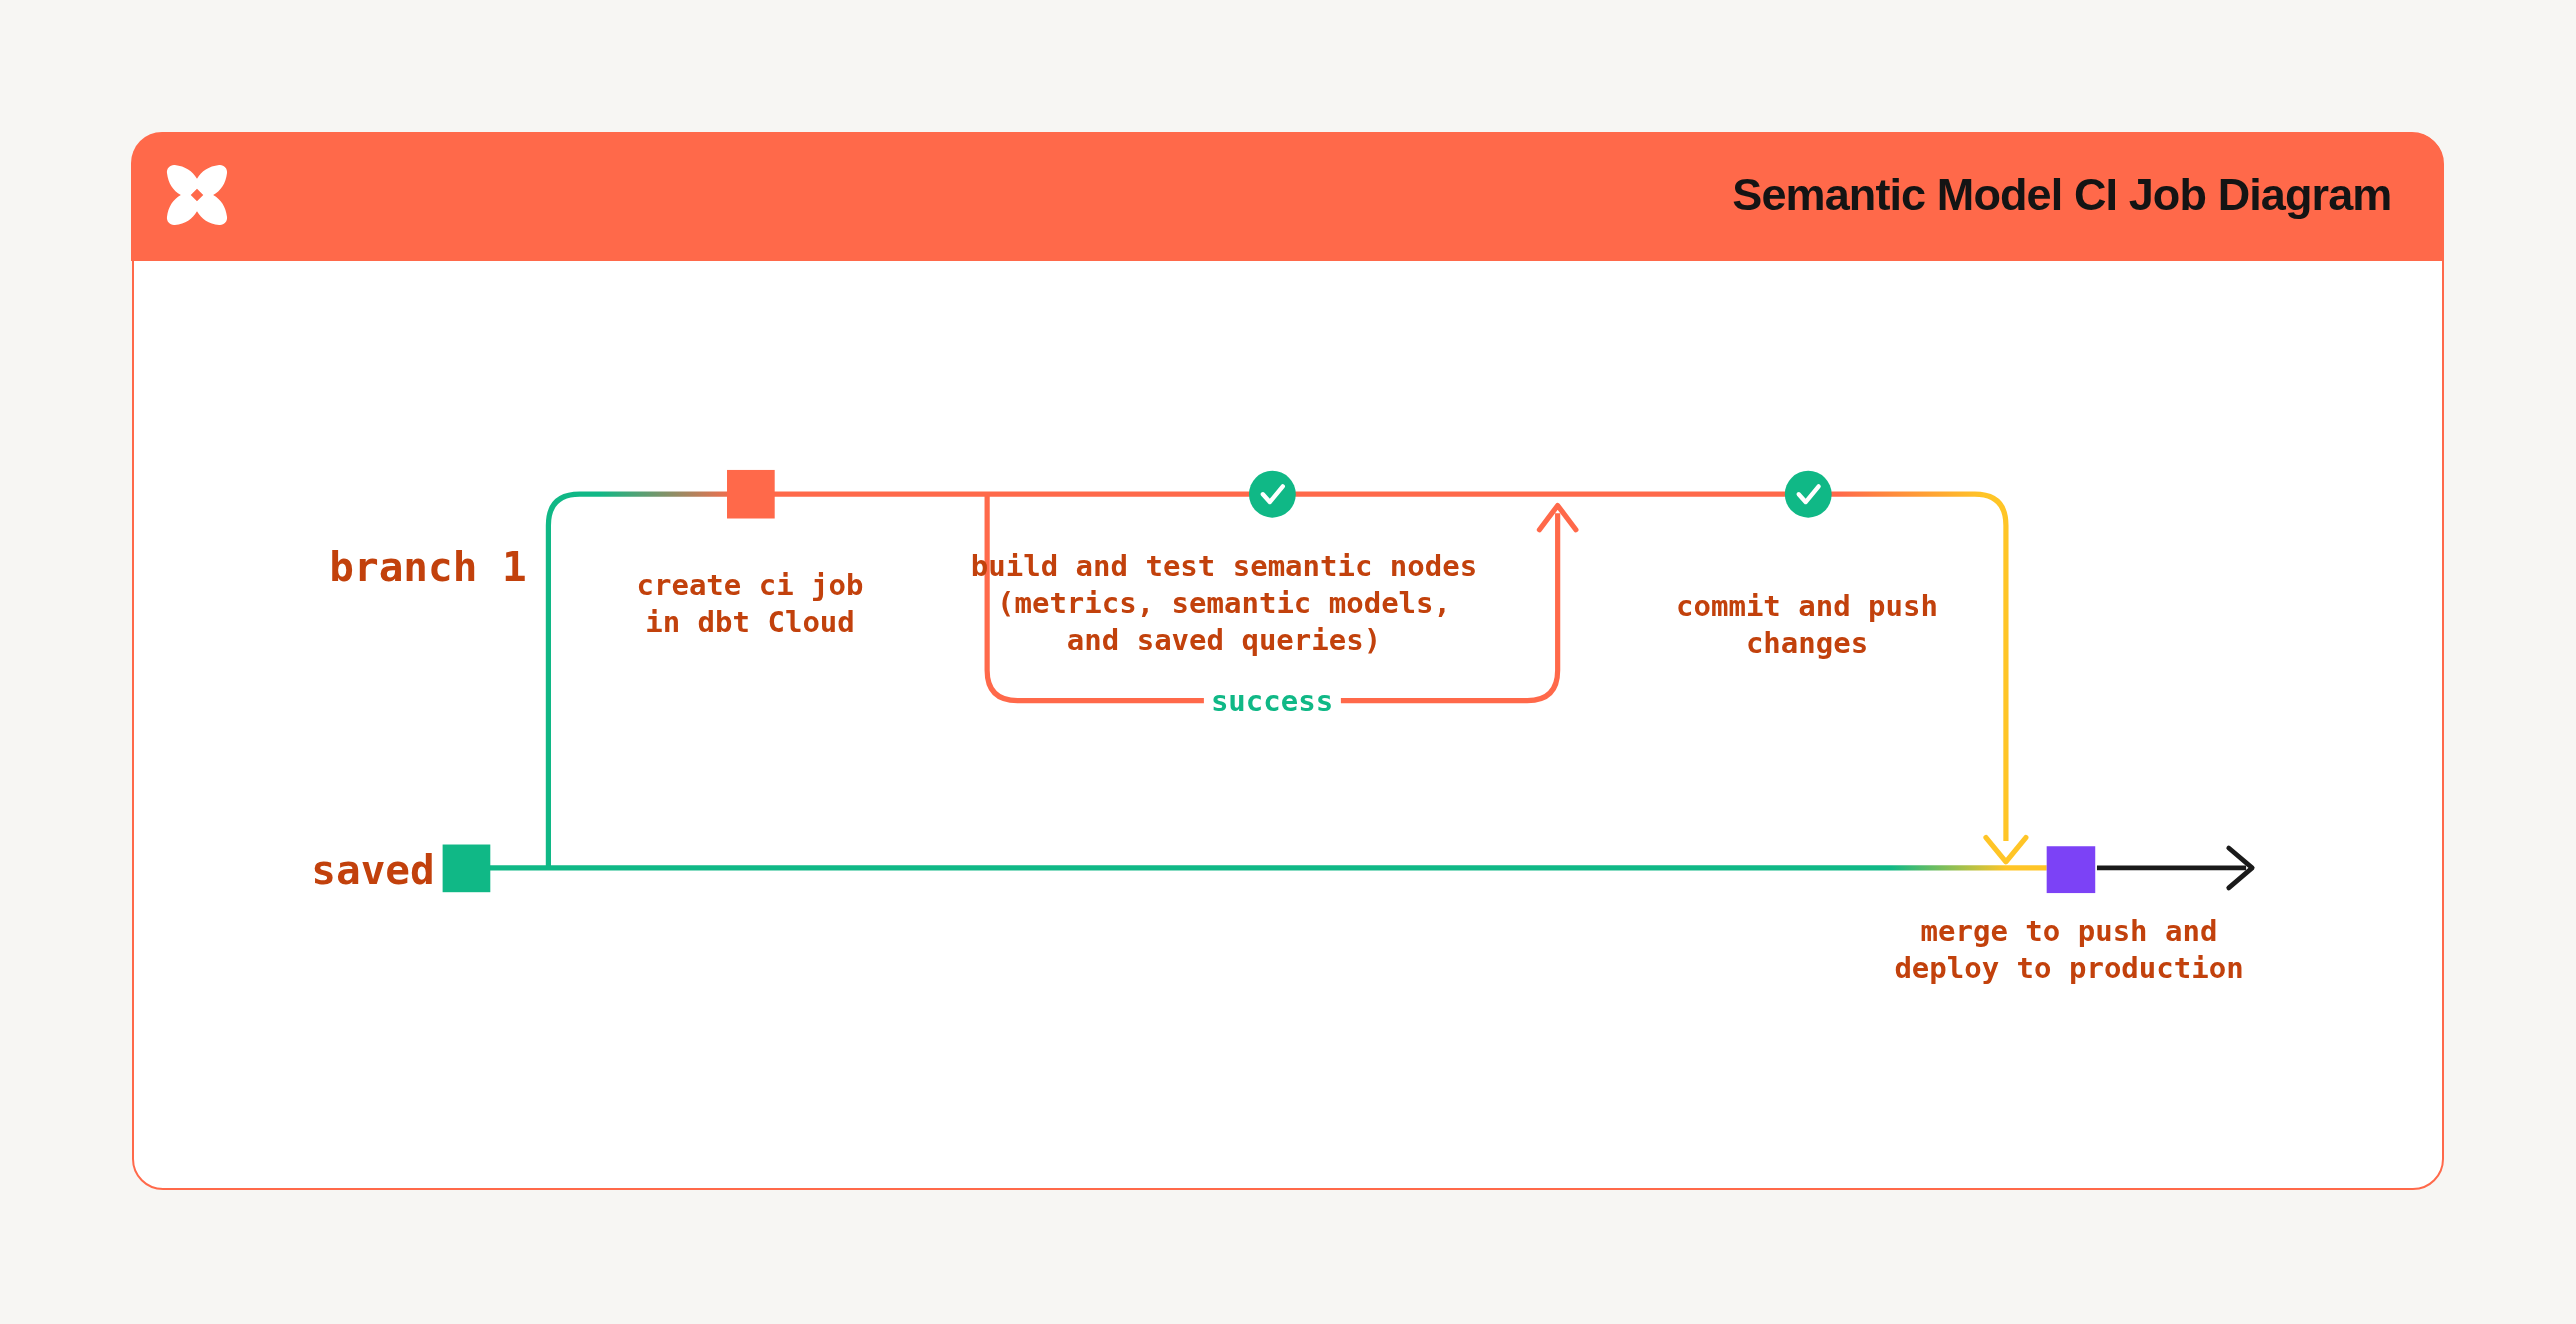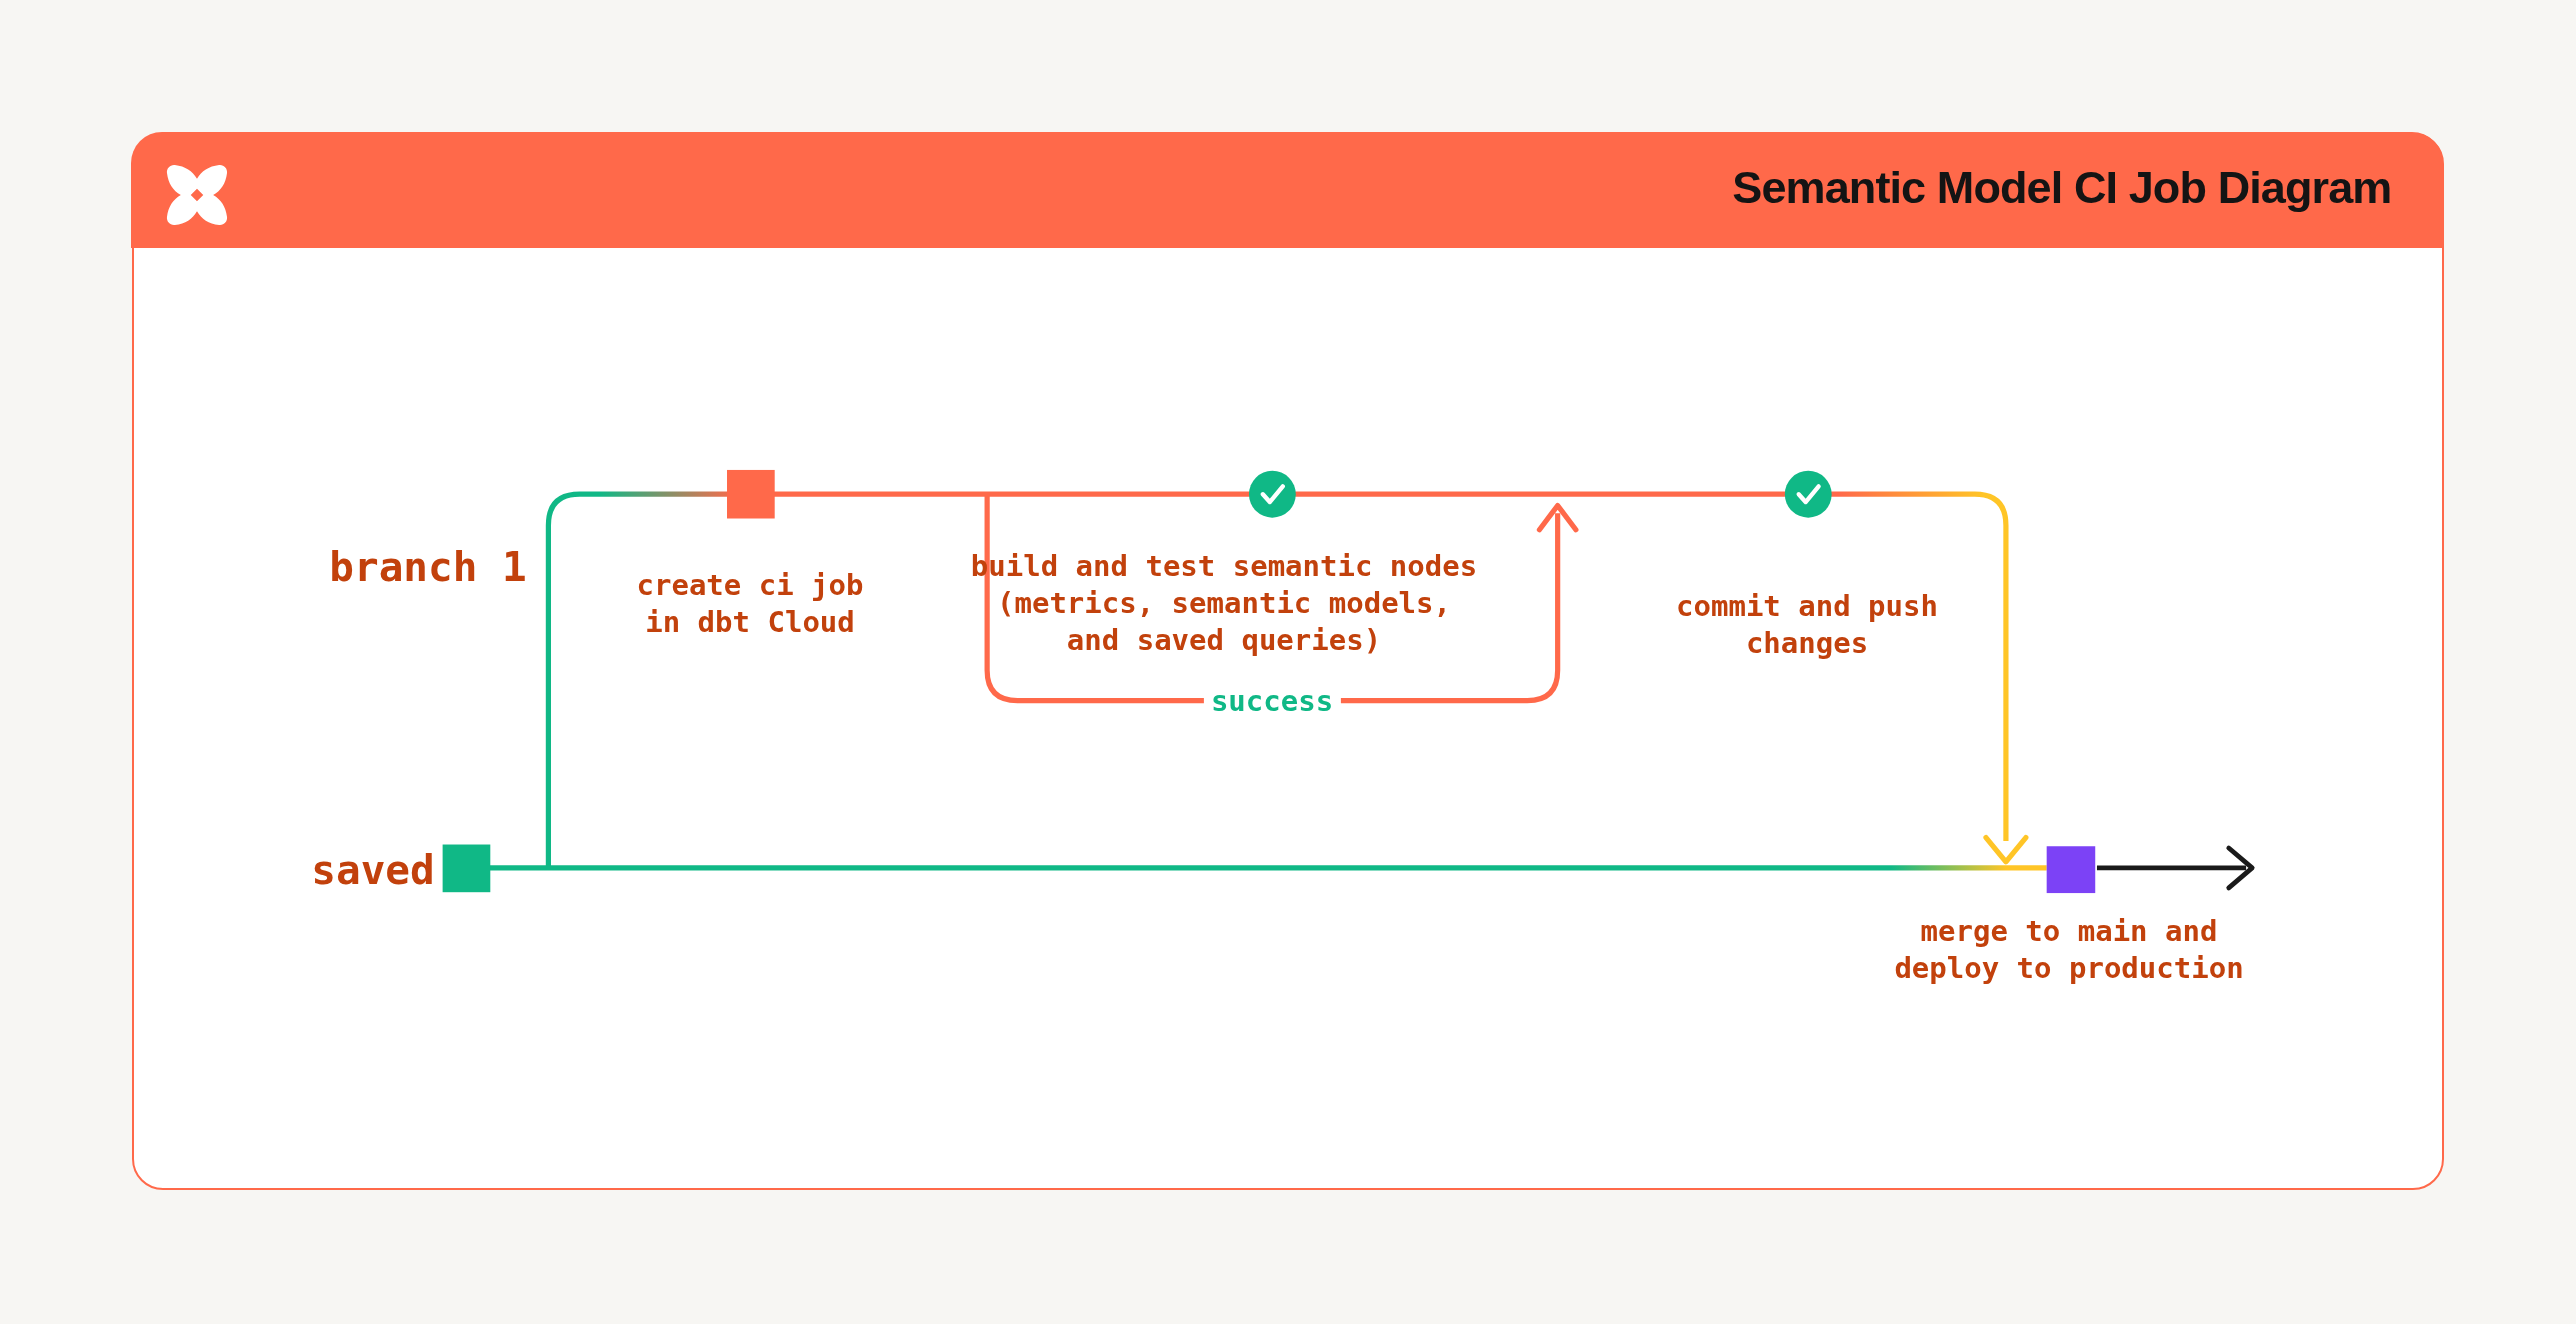--- a/index.html
+++ b/index.html
@@ -17,21 +17,21 @@
     position: absolute;
     left: 132px; top: 133px;
     width: 2312px; height: 1057px;
     background: #FFFFFF;
     border: 2.6px solid #FF694A;
     border-radius: 31px;
   }
   .card-header {
     position: absolute;
     left: -2.6px; top: -2.6px;
-    width: 2312px; height: 116px;
+    width: 2312px; height: 129px;
     background: #FF694A;
     border-radius: 31px 31px 0 0;
   }
   .logo {
     position: absolute;
     left: 33px; top: 30px;
     width: 66px; height: 66px;
   }
   .header-title {
     position: absolute;
@@ -134,17 +134,17 @@
   <div class="dtext branch-label t-main">saved</div>
 
   <div class="dtext step-label t-step1">create ci job
 in dbt Cloud</div>
   <div class="dtext step-label t-step2">build and test semantic nodes
 (metrics, semantic models,
 and saved queries)</div>
   <div class="dtext step-label loop-label t-success">success</div>
   <div class="dtext step-label t-step3">commit and push
 changes</div>
-  <div class="dtext step-label t-step4">merge to main and
+  <div class="dtext step-label t-step4">merge to push and
 deploy to production</div>
 
 </div>
 
 
 </body></html>

